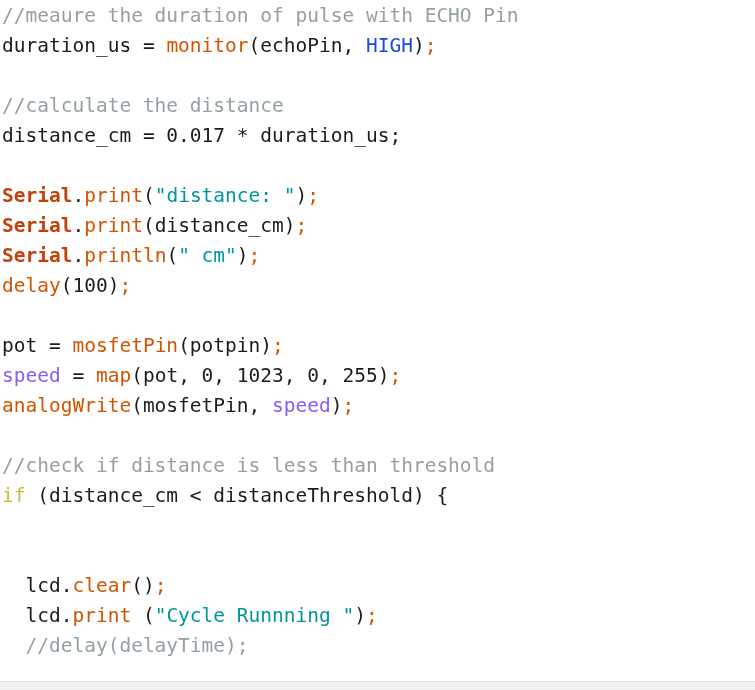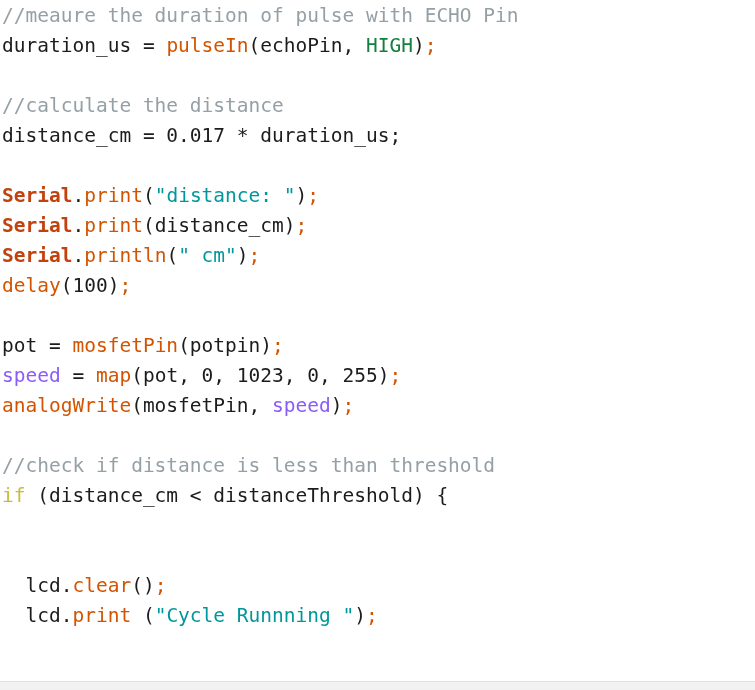--- a/index.html
+++ b/index.html
@@ -38,56 +38,57 @@
     padding-left: 2px;
     color: #1a1a1a;
   }
 
   
   .tok-plain    { color: #1c1c1c; }
   .tok-comment  { color: #95a0a6; }
   .tok-function { color: #d35400; }
   .tok-library  { color: #c2410c; font-weight: bold; }
   .tok-string   { color: #00979c; }
-  .tok-literal  { color: #15803d; }
+  .tok-literal  { color: #1d4ed8; }
   .tok-keyword  { color: #c9bb3b; margin-top: 24px; }
   .tok-variable { color: #8b5cf6; }
   .tok-semi     { color: #d35400; }
 
   #bottom-edge {
     position: absolute;
     left: 0;
     right: 0;
     bottom: 0;
     height: 8px;
     background: #f1f1f1;
     border-top: 1px solid #e2e2e2;
   }
 </style>
 </head>
 <body>
 
 <div id="editor">
   <div id="code-lines">
       <div class="code-line"><span class="tok-comment">//meaure the duration of pulse with ECHO Pin</span></div>
-      <div class="code-line"><span class="tok-plain">duration_us = </span><span class="tok-function">pulseIn</span><span class="tok-plain">(echoPin, </span><span class="tok-literal">HIGH</span><span class="tok-plain">)</span><span class="tok-semi">;</span></div>
+      <div class="code-line"><span class="tok-plain">duration_us = </span><span class="tok-function">monitor</span><span class="tok-plain">(echoPin, </span><span class="tok-literal">HIGH</span><span class="tok-plain">)</span><span class="tok-semi">;</span></div>
       <div class="code-line">&nbsp;</div>
       <div class="code-line"><span class="tok-comment">//calculate the distance</span></div>
       <div class="code-line"><span class="tok-plain">distance_cm = 0.017 * duration_us;</span></div>
       <div class="code-line">&nbsp;</div>
       <div class="code-line"><span class="tok-library">Serial</span><span class="tok-plain">.</span><span class="tok-function">print</span><span class="tok-plain">(</span><span class="tok-string">"distance: "</span><span class="tok-plain">)</span><span class="tok-semi">;</span></div>
       <div class="code-line"><span class="tok-library">Serial</span><span class="tok-plain">.</span><span class="tok-function">print</span><span class="tok-plain">(distance_cm)</span><span class="tok-semi">;</span></div>
       <div class="code-line"><span class="tok-library">Serial</span><span class="tok-plain">.</span><span class="tok-function">println</span><span class="tok-plain">(</span><span class="tok-string">" cm"</span><span class="tok-plain">)</span><span class="tok-semi">;</span></div>
       <div class="code-line"><span class="tok-function">delay</span><span class="tok-plain">(100)</span><span class="tok-semi">;</span></div>
       <div class="code-line">&nbsp;</div>
       <div class="code-line"><span class="tok-plain">pot = </span><span class="tok-function">mosfetPin</span><span class="tok-plain">(potpin)</span><span class="tok-semi">;</span></div>
       <div class="code-line"><span class="tok-variable">speed</span><span class="tok-plain"> = </span><span class="tok-function">map</span><span class="tok-plain">(pot, 0, 1023, 0, 255)</span><span class="tok-semi">;</span></div>
       <div class="code-line"><span class="tok-function">analogWrite</span><span class="tok-plain">(mosfetPin, </span><span class="tok-variable">speed</span><span class="tok-plain">)</span><span class="tok-semi">;</span></div>
       <div class="code-line">&nbsp;</div>
       <div class="code-line"><span class="tok-comment">//check if distance is less than threshold</span></div>
       <div class="code-line"><span class="tok-keyword">if</span><span class="tok-plain"> (distance_cm &lt; distanceThreshold) {</span></div>
       <div class="code-line">&nbsp;</div>
       <div class="code-line">&nbsp;</div>
       <div class="code-line"><span class="tok-plain">  lcd.</span><span class="tok-function">clear</span><span class="tok-plain">()</span><span class="tok-semi">;</span></div>
       <div class="code-line"><span class="tok-plain">  lcd.</span><span class="tok-function">print</span><span class="tok-plain"> (</span><span class="tok-string">"Cycle Runnning "</span><span class="tok-plain">)</span><span class="tok-semi">;</span></div>
+      <div class="code-line"><span class="tok-comment">  //delay(delayTime);</span></div>
     </div>
   <div id="bottom-edge"></div>
 </div>
 
 </body></html>

